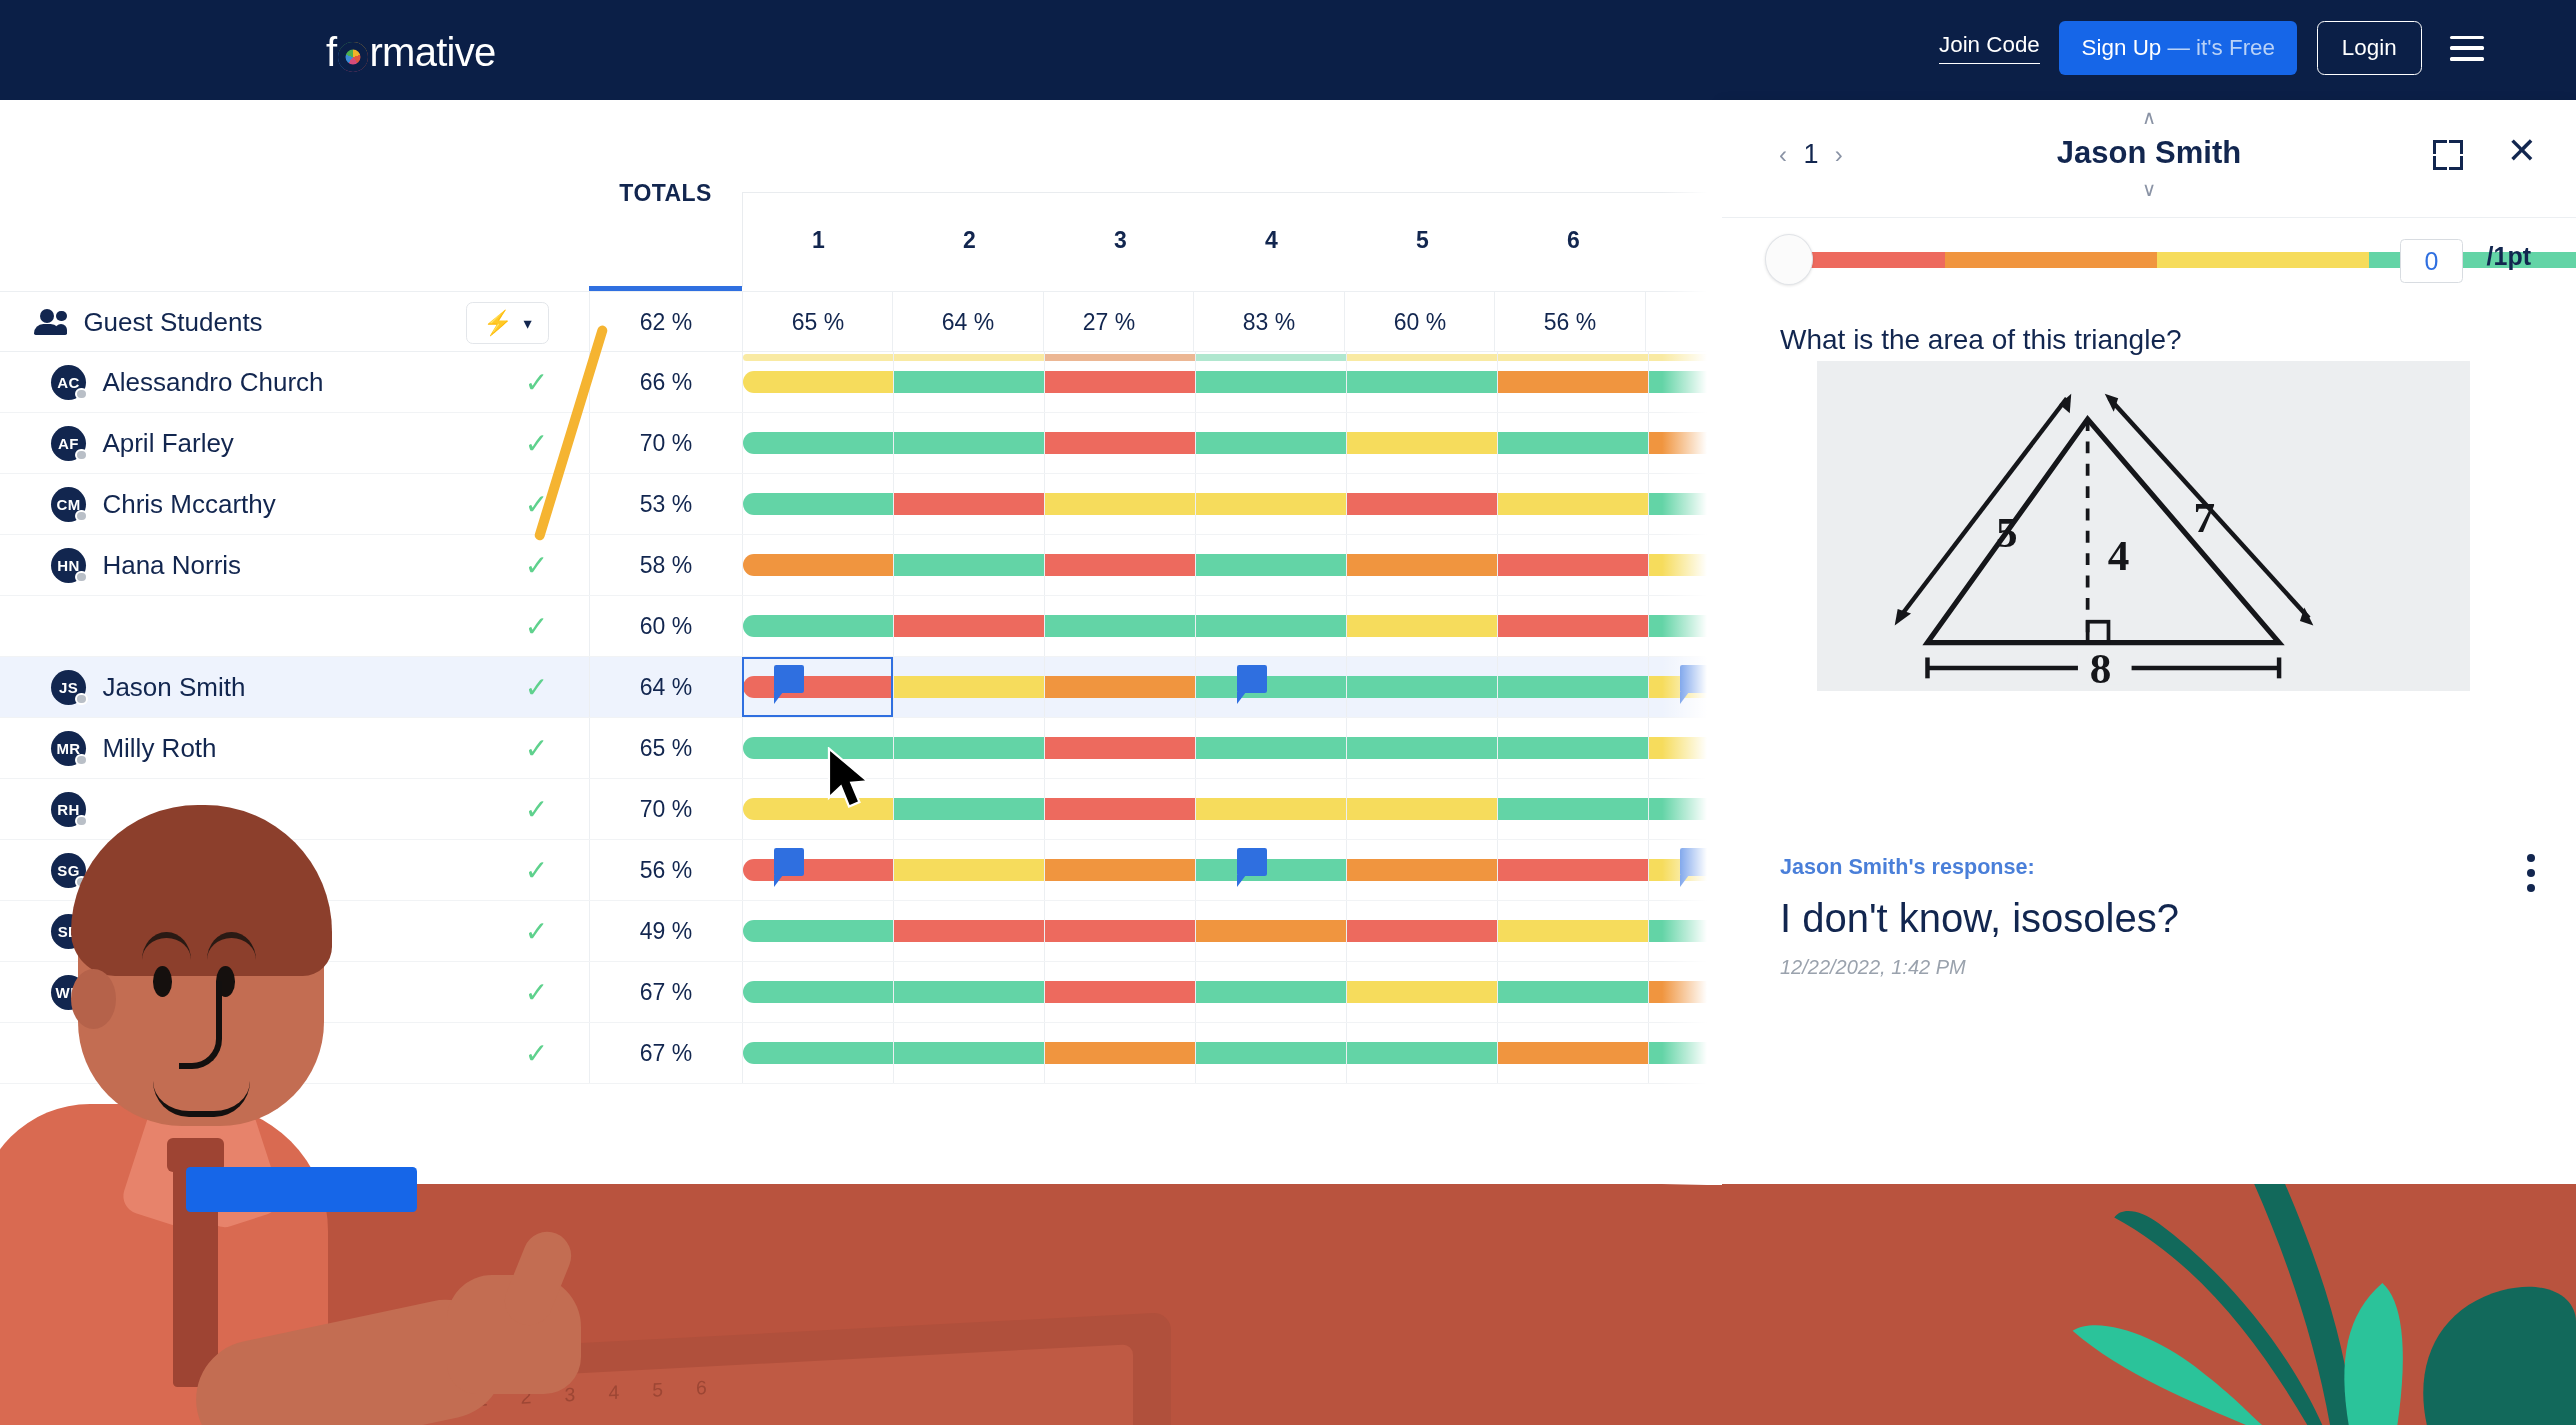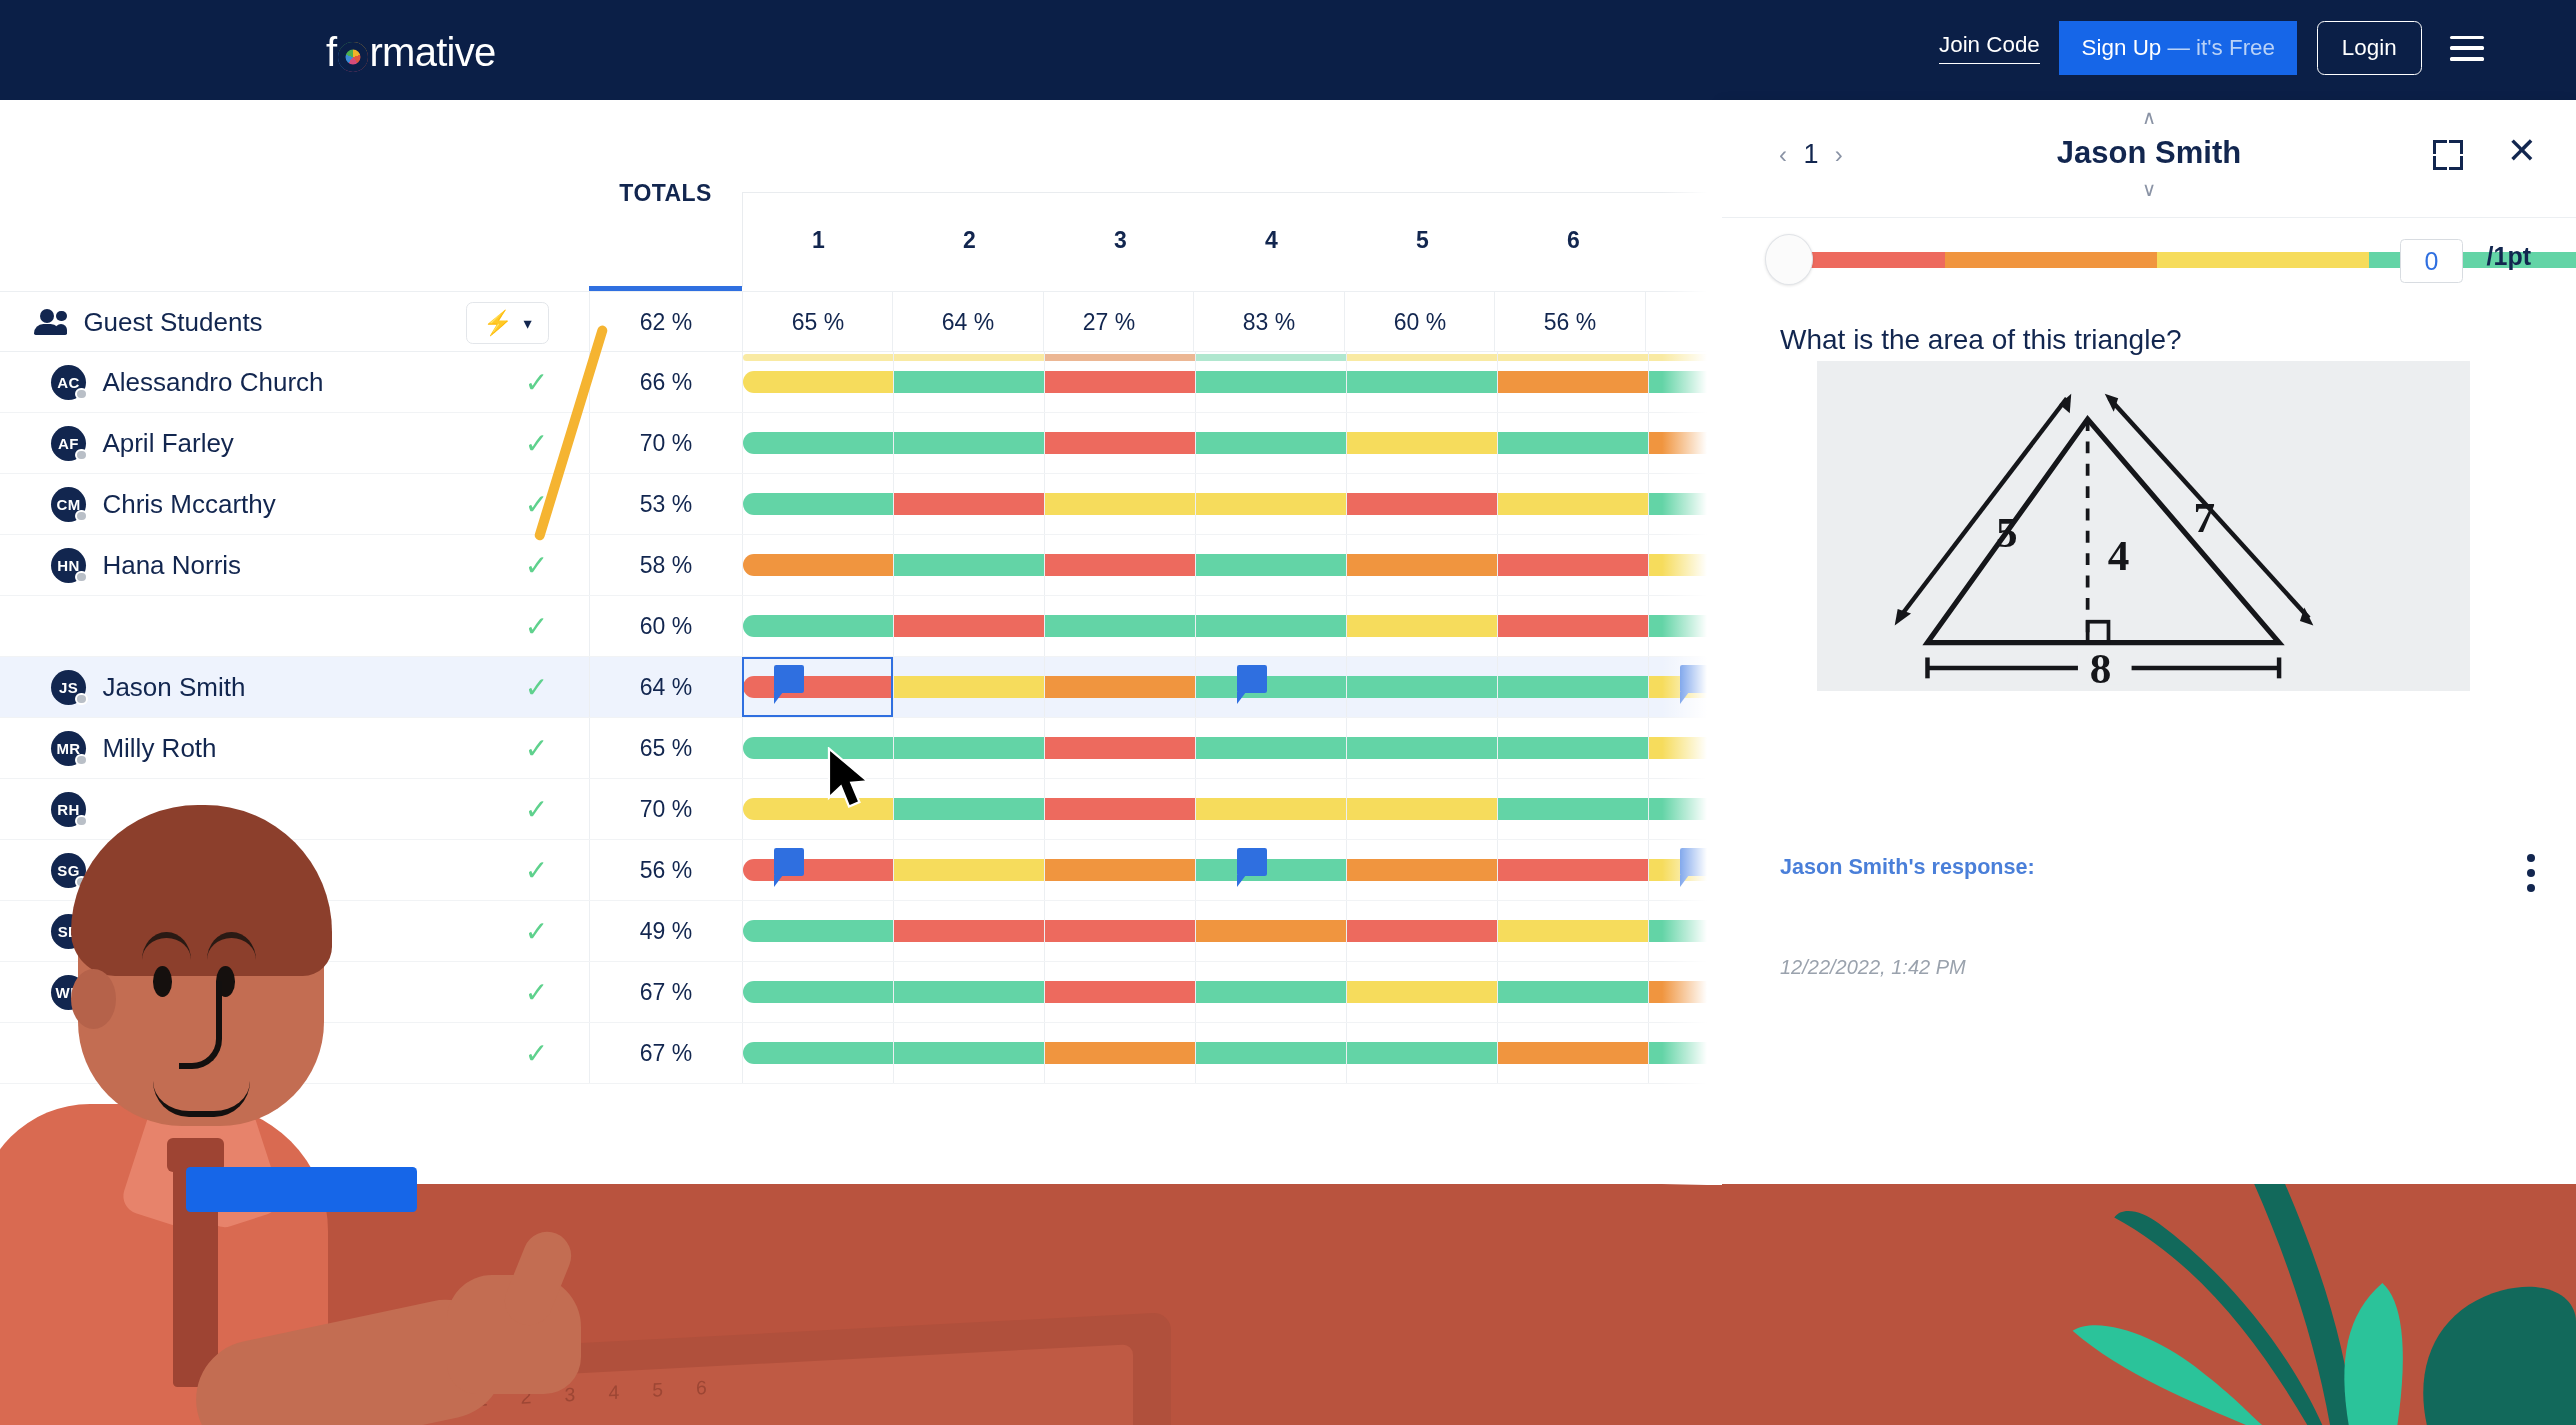--- a/index.html
+++ b/index.html
@@ -33,21 +33,21 @@
     color:#ffffff;font-size:22.4px;text-decoration:none;white-space:nowrap;
   }
   .nav-right{
     position:absolute;right:92px;top:21px;display:flex;align-items:center;gap:19.4px;
   }
   .joincode{
     color:#ffffff;font-size:22.4px;border-bottom:1.5px solid #ffffff;
     padding-bottom:4.5px;white-space:nowrap;
   }
   .btn-signup{
-    background:#1666e8;color:#ffffff;border:none;border-radius:0;
+    background:#1666e8;color:#ffffff;border:none;border-radius:6px;
     padding:14px 22.4px;font-size:22.4px;font-family:inherit;white-space:nowrap;cursor:pointer;
   }
   .btn-signup .sub{color:#b9d2f7;font-weight:400;}
   .btn-login{
     background:transparent;color:#ffffff;border:1.5px solid #ffffff;border-radius:7.5px;
     padding:12.7px 24px;font-size:22.4px;font-family:inherit;cursor:pointer;
   }
   .hamburger{width:34px;height:25px;display:flex;flex-direction:column;justify-content:space-between;margin-left:9px;cursor:pointer;}
   .hamburger i{display:block;height:3.7px;background:#ffffff;border-radius:1.5px;}
 
@@ -817,20 +817,21 @@
       <text x="366" y="432" font-family="Liberation Serif, serif" font-size="58" font-weight="700" fill="#15161a">8</text>
     </svg>
   </div>
 
   <div class="resp-label">Jason Smith's response:</div>
   <div class="kebab">
       <i></i>
       <i></i>
       <i></i>
     </div>
+  <div class="resp-text">I don't know, isosoles?</div>
   <div class="resp-time">12/22/2022, 1:42 PM</div>
 </div>
 
 <div class="illus">
   <div class="desk-left"></div>
   <div class="desk-line"></div>
   <div class="desk-top"></div>
   <div class="laptop"></div>
   <div class="laptop-kb"></div>
   <div class="kb-logo"></div>

